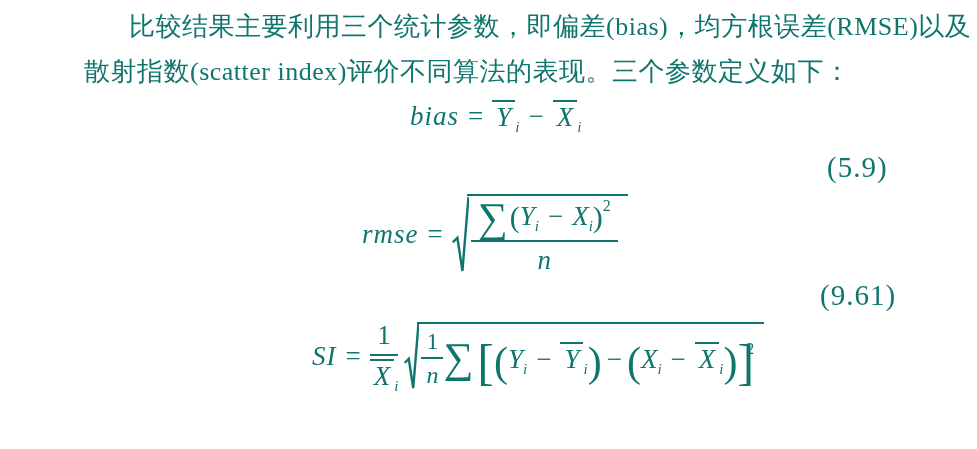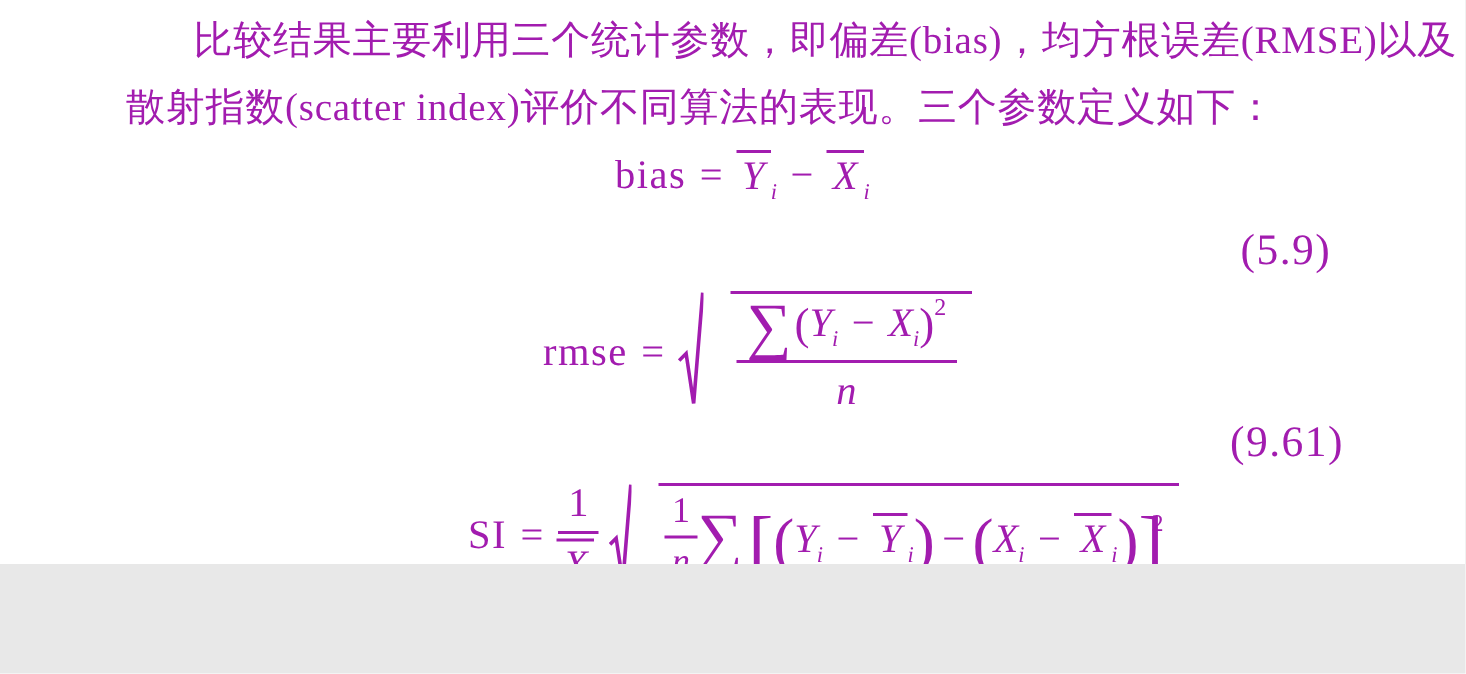--- a/index.html
+++ b/index.html
@@ -1,38 +1,38 @@
 <!DOCTYPE html>
 <html><head>
 <meta charset="utf-8">
 <style>
   html,body { margin:0; padding:0; background:#e8e8e8; }
   .page {
     position:relative;
-    width:977px; height:376px;
+    width:977px; height:449px;
     background:#ffffff;
-    color:#a21caf;
+    color:#0f766e;
     font-family:"Liberation Serif","DejaVu Serif",serif;
     overflow:hidden;
   }
   .cn-line {
     position:absolute;
     font-size:26px;
     white-space:nowrap;
     letter-spacing:0.5px;
   }
   
   .eq {
     position:absolute;
     display:flex;
     align-items:center;
     font-size:27px;
     white-space:nowrap;
   }
-  .lhs { letter-spacing:1px; }
+  .lhs { font-style:italic; letter-spacing:1px; }
   .op  { font-style:normal; margin:0 9px; }
   .atom { display:inline-block; font-style:italic; white-space:nowrap; }
   .var  { font-style:italic; }
   .bar {
     display:inline-block;
     border-top:2px solid currentColor;
     padding:1px 4px 0 4px;
     line-height:1.05;
   }
   sub.idx {
@@ -63,21 +63,21 @@
   }
   .fden {
     display:block;
     text-align:center;
     padding-top:3px;
     white-space:nowrap;
   }
   .frac.small { font-size:24px; }
   .frac.small .fnum { padding:0 5px 2px 5px; }
   
-  .sqrt { display:inline-flex; align-items:flex-start;gap:20px; }
+  .sqrt { display:inline-flex; align-items:center; }
   .rad  { width:17px; flex:0 0 17px; display:block; }
   .rad path { stroke:currentColor; fill:none; stroke-width:2.4px; vector-effect:non-scaling-stroke; }
   .sq-content {
     border-top:2.5px solid currentColor;
     display:inline-flex;
     align-items:center;
     padding:4px 10px 0 4px;
     margin-left:-2px;
   }
   

